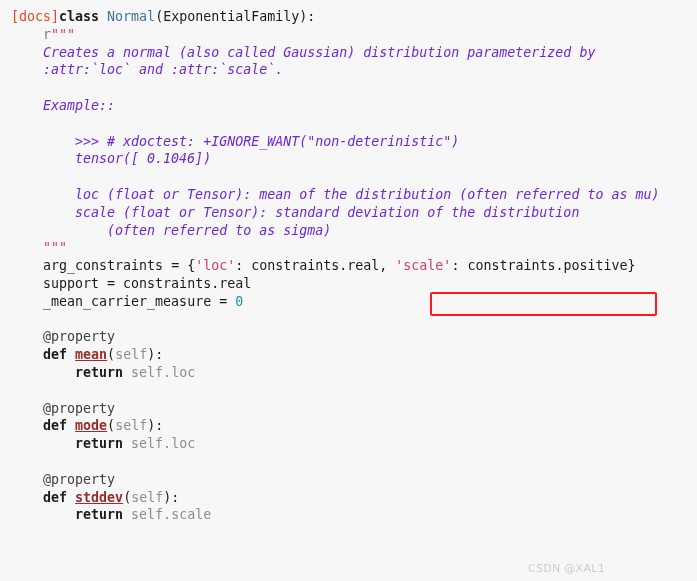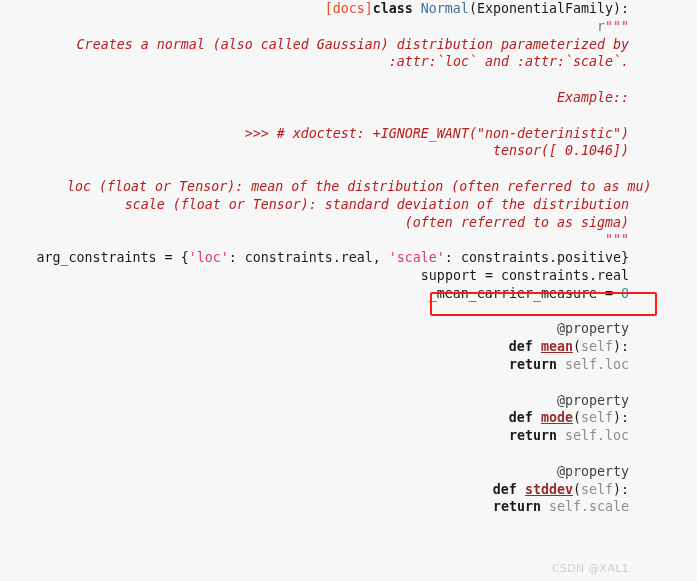--- a/index.html
+++ b/index.html
@@ -11,40 +11,39 @@
     width: 697px;
     height: 581px;
     overflow: hidden;
     font-family: "DejaVu Sans Mono", "Liberation Mono", monospace;
   }
   #code-viewer {
     position: relative;
     width: 629px;
     height: 581px;
     background: #f7f7f7;
-    padding: 0;
+    padding: 8px;
     box-sizing: border-box;
-    text-align: right;
   }
   .code-line {
     position: relative;
     height: 17.8px;
     line-height: 17.8px;
     font-size: 13.3px;
     white-space: pre;
     letter-spacing: 0px;
     padding-left: 3px;
   }
   
   .tok-docs     { color: #e8492a; }
   .tok-kw       { color: #1a1a1a; font-weight: bold; }
   .tok-class    { color: #4070a0; }
   .tok-plain    { color: #1a1a1a; }
   .tok-str      { color: #e03a5f; }
-  .tok-doc      { color: #b91c1c; font-style: italic; }
+  .tok-doc      { color: #6d28d9; font-style: italic; }
   .tok-rprefix  { color: #6b7a8f; }
   .tok-num      { color: #0d9b9b; }
   .tok-deco     { color: #404040; }
   .tok-fn       { color: #9c2b2b; font-weight: bold; text-decoration: underline; }
   .tok-self     { color: #8d8d8d; }
   .tok-punct    { color: #1a1a1a; }
 
   #highlight-box {
     position: absolute;
     left: 430px;
@@ -52,21 +51,21 @@
     width: 227px;
     height: 24px;
     border: 2.5px solid #ff1a1a;
     border-radius: 2px;
     box-sizing: border-box;
     pointer-events: none;
   }
 
   #watermark {
     position: absolute;
-    right: 0;
+    right: 24px;
     bottom: 6px;
     color: #c9cdd4;
     font-size: 11px;
     font-family: "DejaVu Sans", "Liberation Sans", sans-serif;
     letter-spacing: 0.3px;
   }
 </style>
 </head>
 <body>
 

